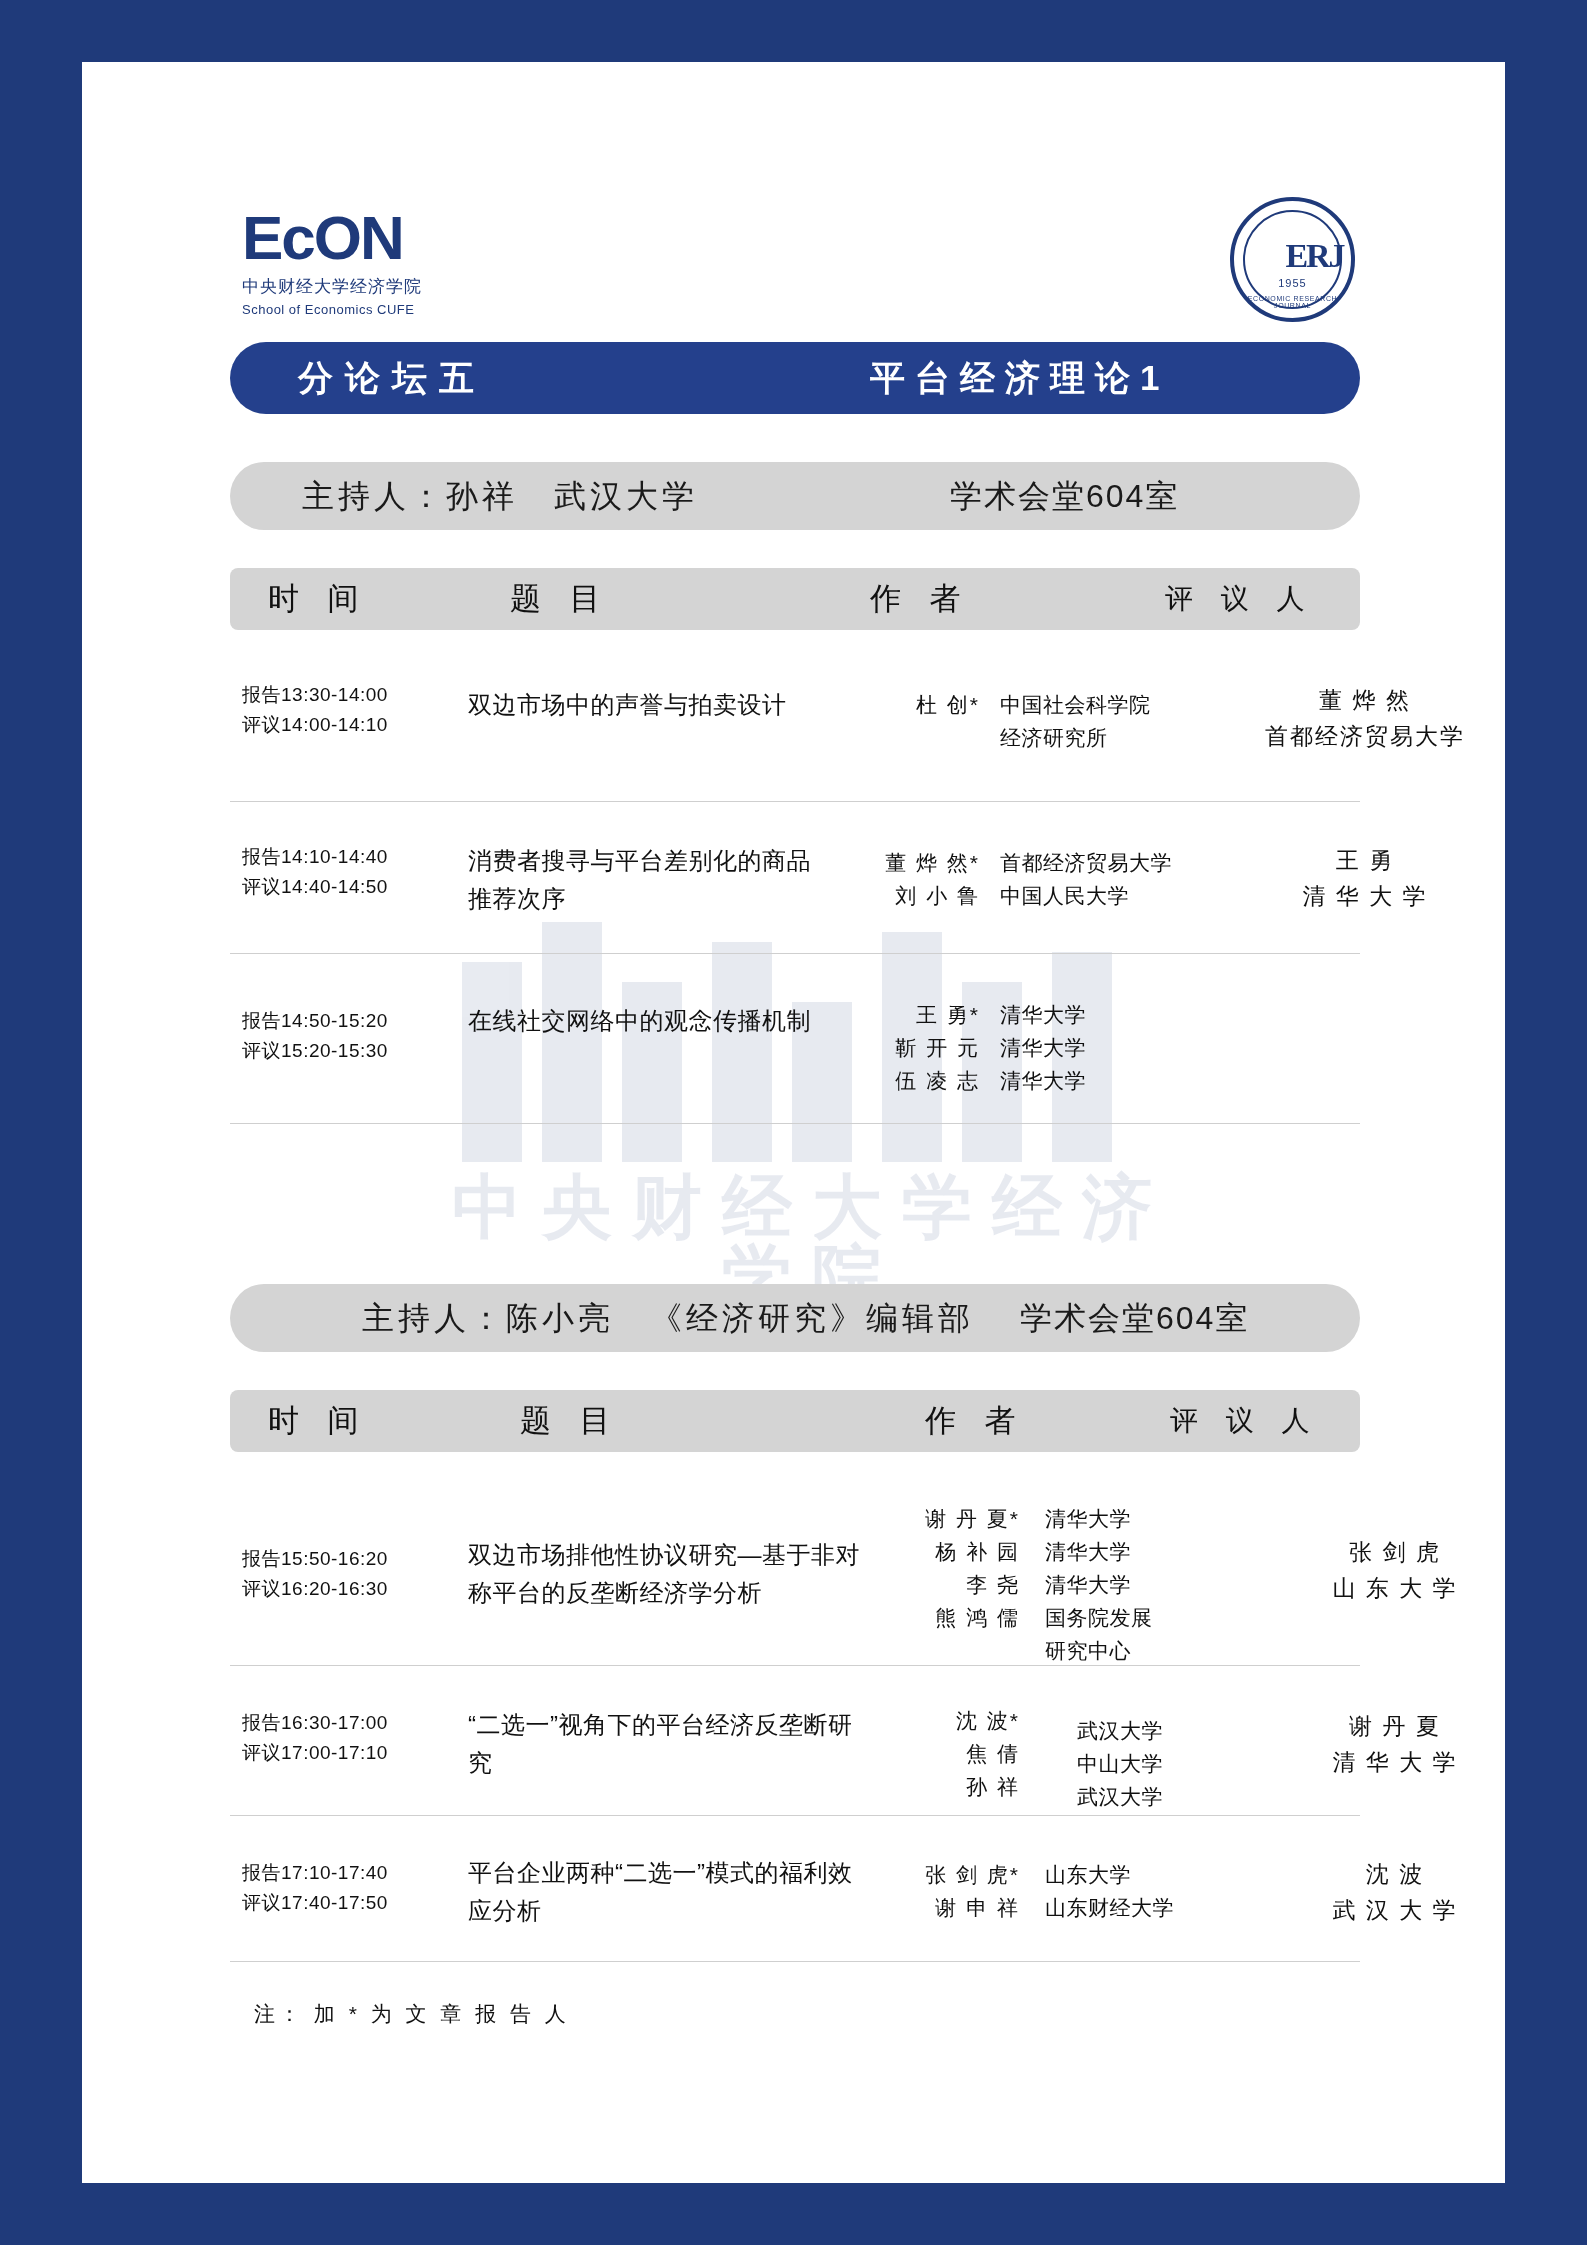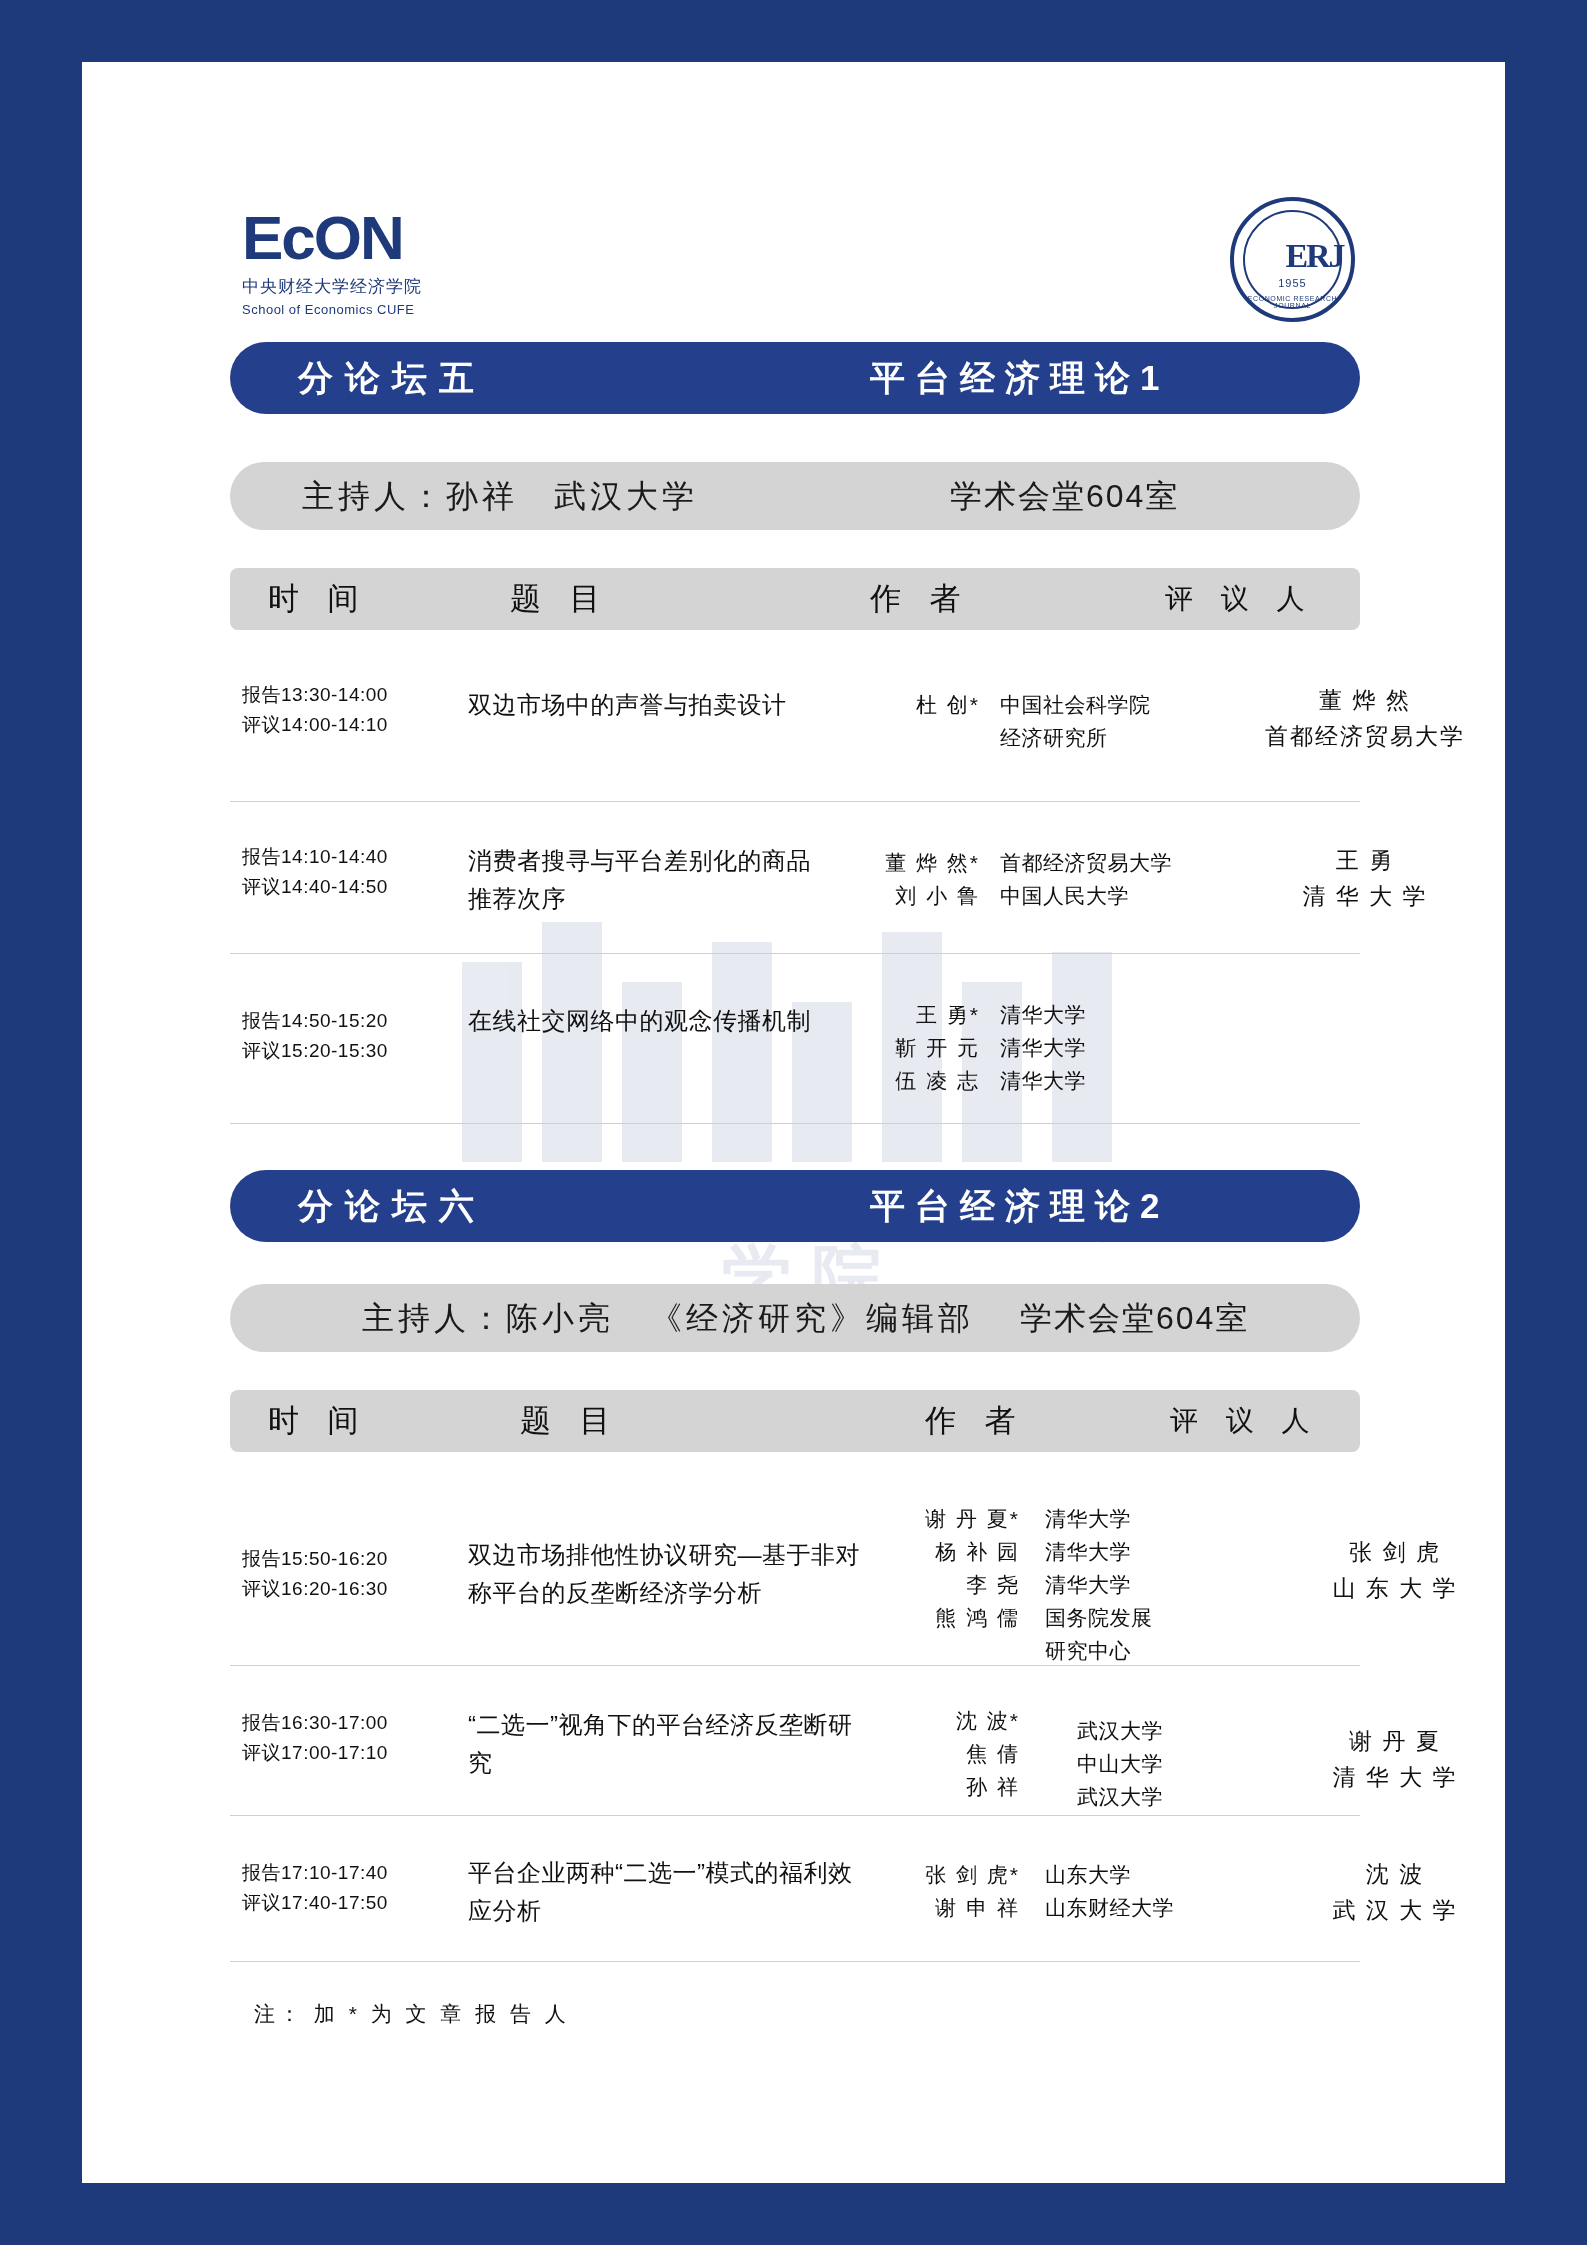--- a/index.html
+++ b/index.html
@@ -218,24 +218,20 @@
       <div>靳 开 元</div>
       <div>伍 凌 志</div>
     </div>
     <div class="cell c-aff" style="top:44px;">
       <div>清华大学</div>
       <div>清华大学</div>
       <div>清华大学</div>
     </div>
   </div>
 
-  <div class="banner" style="top:1108px;">
-    <div class="b-left">分论坛六</div>
-    <div class="b-right">平台经济理论2</div>
-  </div>
 
   <div class="chairbar" style="top:1222px;">
     <div class="c-left" style="left:132px;">主持人：陈小亮　《经济研究》编辑部</div>
     <div class="c-right" style="left:790px;">学术会堂604室</div>
   </div>
 
   <div class="colhead" style="top:1328px;">
     <span style="left:38px;">时 间</span>
     <span style="left:290px;">题 目</span>
     <span style="left:695px;">作 者</span>
@@ -270,21 +266,21 @@
     <div class="cell c-auth" style="top:38px;left:660px;width:130px;">
       <div>沈 波*</div>
       <div>焦 倩</div>
       <div>孙 祥</div>
     </div>
     <div class="cell c-aff" style="top:48px;left:815px;margin-left:32px;">
       <div>武汉大学</div>
       <div>中山大学</div>
       <div>武汉大学</div>
     </div>
-    <div class="cell c-disc" style="top:57px;left:1040px;width:250px;white-space:pre-line;">谢 丹 夏
+    <div class="cell c-disc" style="top:42px;left:1040px;width:250px;white-space:pre-line;">谢 丹 夏
 清 华 大 学</div>
   </div>
 
   <div class="row" style="top:1754px;height:146px;">
     <div class="cell c-time" style="top:42px;">报告17:10-17:40
 评议17:40-17:50</div>
     <div class="cell c-title" style="top:38px;width:400px;">平台企业两种“二选一”模式的福利效应分析</div>
     <div class="cell c-auth" style="top:42px;left:640px;width:150px;">
       <div>张 剑 虎*</div>
       <div>谢 申 祥</div>

